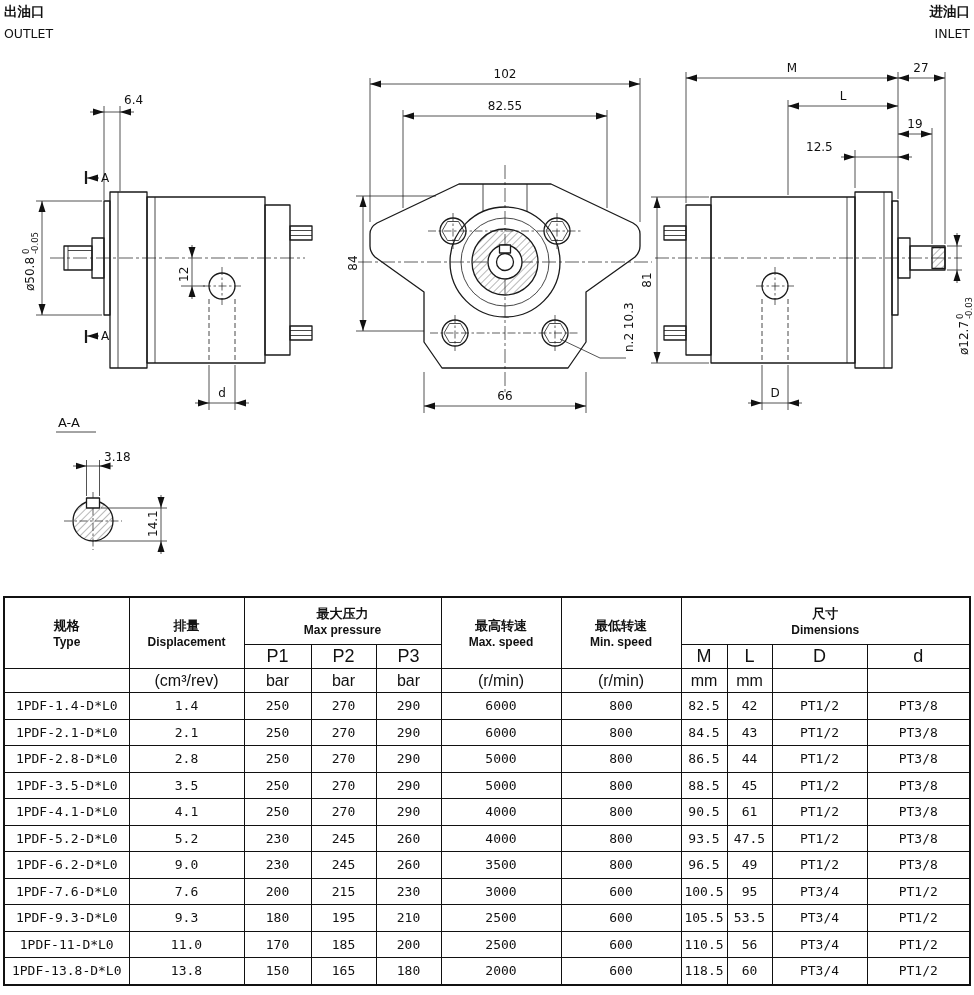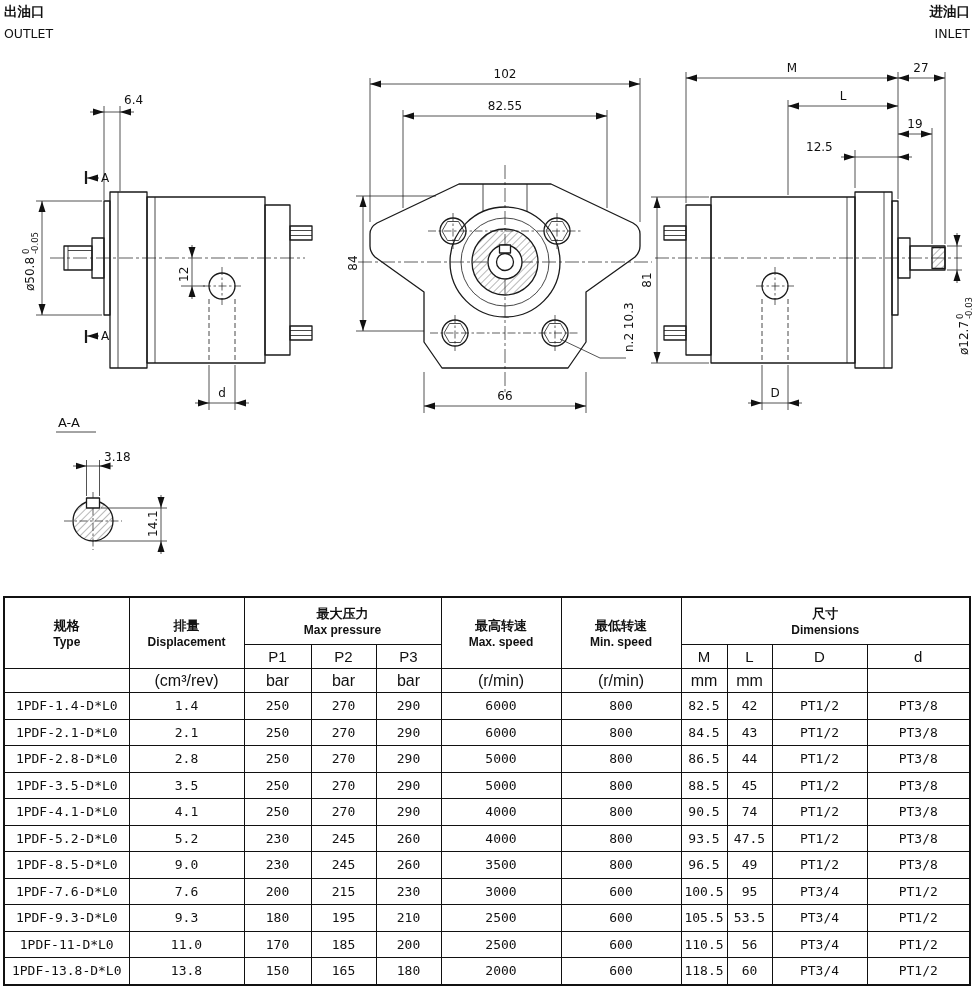--- a/index.html
+++ b/index.html
@@ -19,21 +19,21 @@
   .stxt{font-size:8.5px}
   .cjk{font-size:13.5px;font-weight:bold;font-family:"DejaVu Sans",sans-serif}
   .entxt{font-size:12.5px;font-family:"DejaVu Sans",sans-serif}
   .big{font-size:13px}
   .table-wrap{padding:8px 3px}
   table.spec{width:968px;border-collapse:collapse;table-layout:fixed;border:2px solid #111}
   table.spec th,table.spec td{border:1px solid #111;text-align:center;vertical-align:middle;padding:0 2px}
   thead tr.grp-row th{height:46px;font-weight:normal}
   thead .cn{font-size:13px;font-weight:bold}
   thead .en{font-size:12px;font-weight:bold}
-  thead tr.sub th{font-size:15px;font-weight:normal;height:23px}
+  thead tr.sub th{font-size:18px;font-weight:normal;height:23px}
   thead tr.units th{font-size:16px;font-weight:normal;height:23px}
   tbody td{height:25.5px;font-size:13px;font-family:"DejaVu Sans Mono","Liberation Mono",monospace}
 </style>
 </head>
 <body>
 
 <div class="drawing-area">
 <svg width="974" height="588" viewBox="0 0 974 588">
   <defs>
     <marker id="ar" markerUnits="userSpaceOnUse" markerWidth="12" markerHeight="9" refX="11" refY="4.5" orient="auto-start-reverse">
@@ -399,41 +399,41 @@
 
   <tr>
     <td>1PDF-4.1-D*L0</td>
     <td>4.1</td>
     <td>250</td>
     <td>270</td>
     <td>290</td>
     <td>4000</td>
     <td>800</td>
     <td>90.5</td>
-    <td>74</td>
+    <td>61</td>
     <td>PT1/2</td>
     <td>PT3/8</td>
   </tr>
 
   <tr>
     <td>1PDF-5.2-D*L0</td>
     <td>5.2</td>
     <td>230</td>
     <td>245</td>
     <td>260</td>
     <td>4000</td>
     <td>800</td>
     <td>93.5</td>
     <td>47.5</td>
     <td>PT1/2</td>
     <td>PT3/8</td>
   </tr>
 
   <tr>
-    <td>1PDF-8.5-D*L0</td>
+    <td>1PDF-6.2-D*L0</td>
     <td>9.0</td>
     <td>230</td>
     <td>245</td>
     <td>260</td>
     <td>3500</td>
     <td>800</td>
     <td>96.5</td>
     <td>49</td>
     <td>PT1/2</td>
     <td>PT3/8</td>

